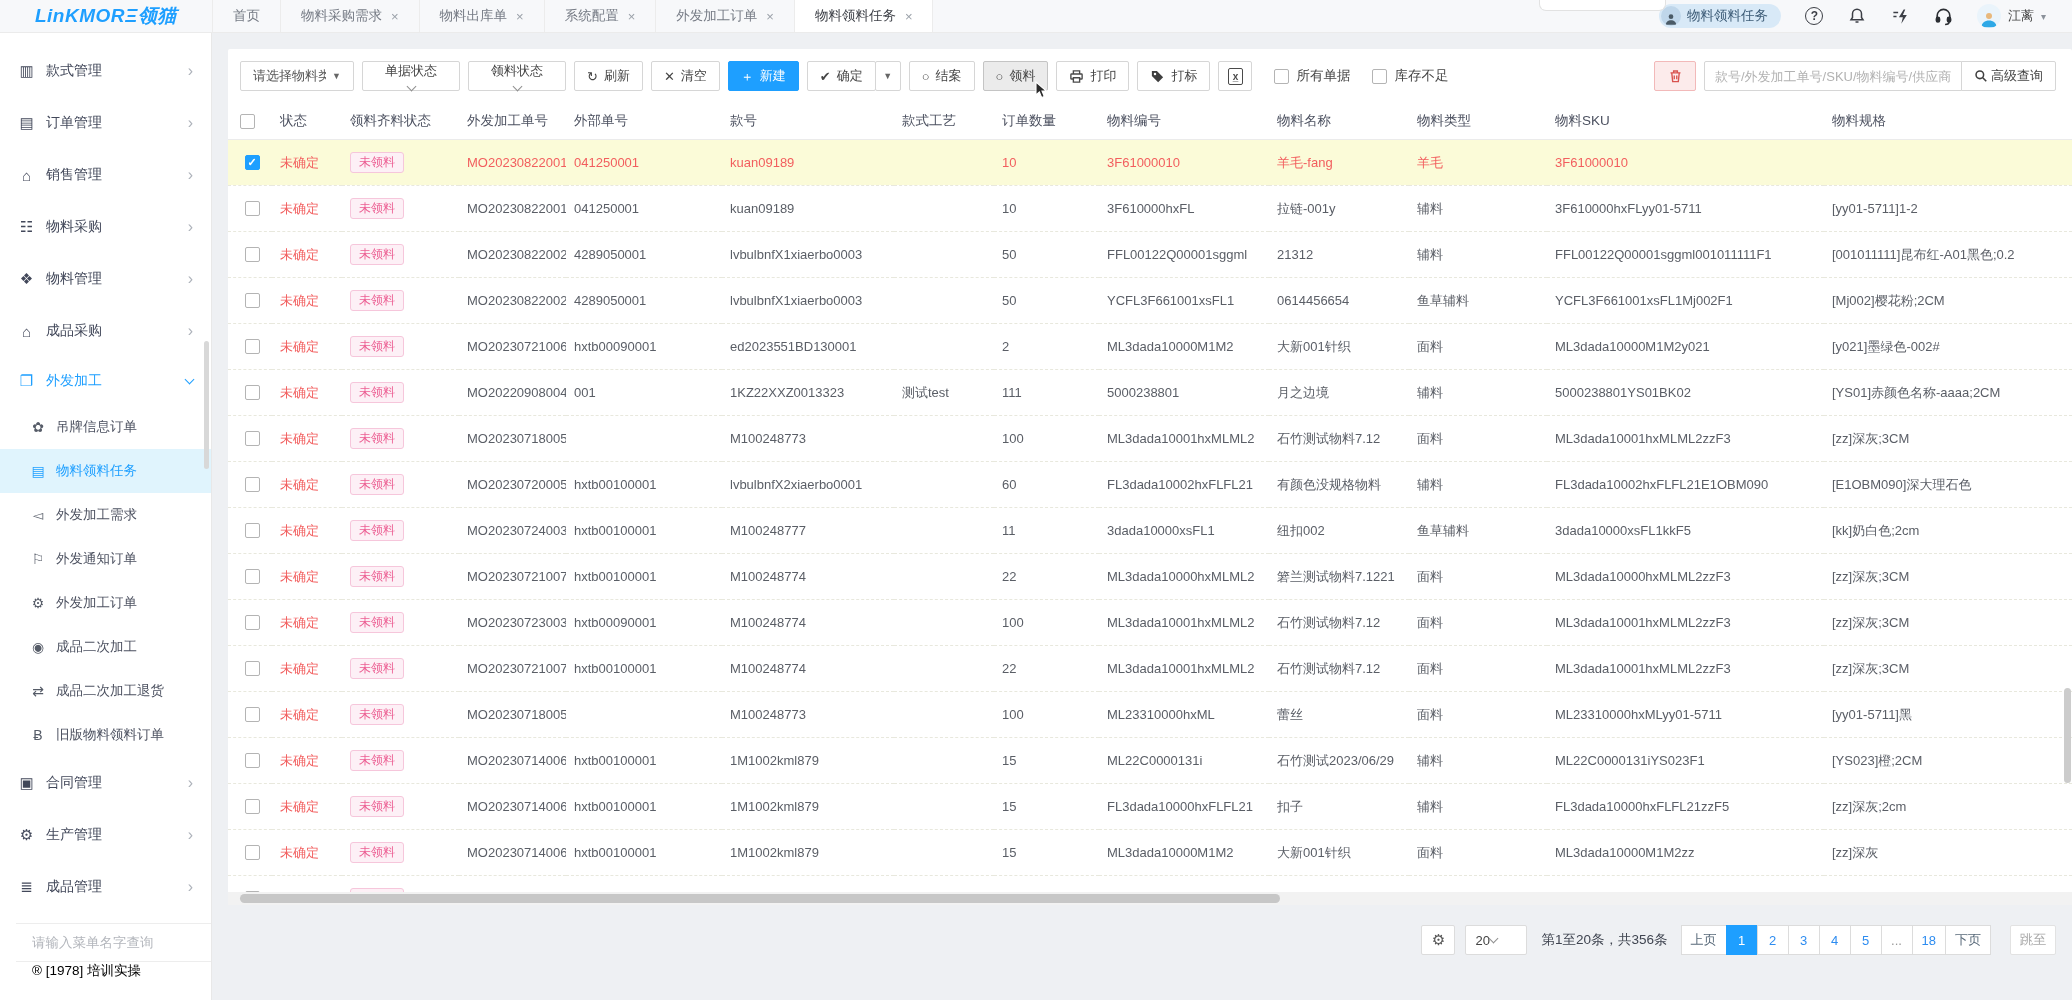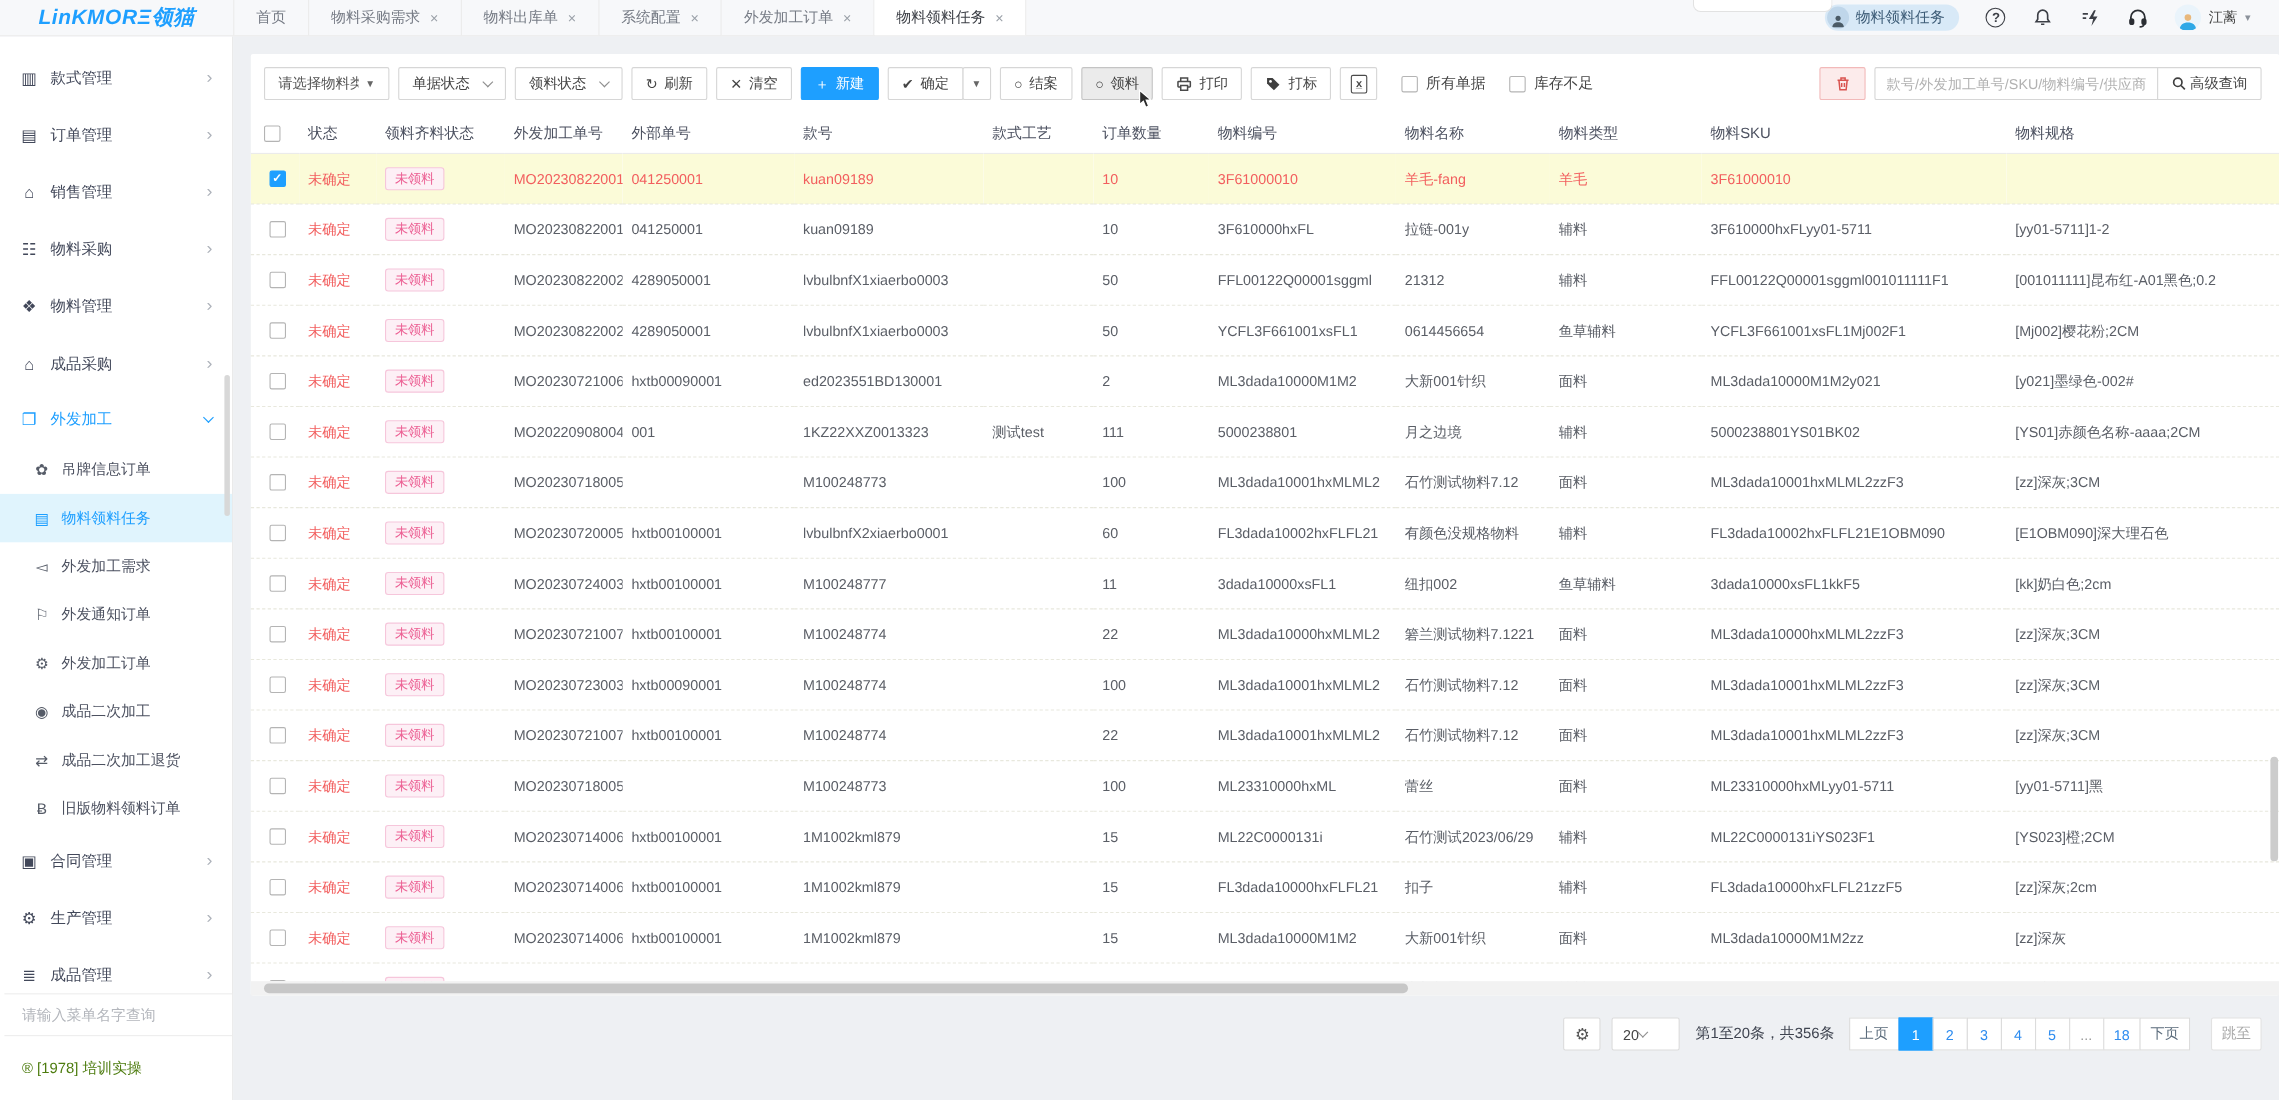--- a/index.html
+++ b/index.html
@@ -31,37 +31,37 @@
   .nav-icon { width:17px; margin-right:11px; font-size:15px; color:#42485a; text-align:center; flex:none; }
   .nav-chev { margin-left:auto; color:#aeb3bb; font-size:16px; line-height:1; }
   .nav-group.expanded { color:#1e9fff; height:48px; }
   .nav-group.expanded .nav-icon { color:#1e9fff; }
   .chev-open { margin-left:auto; width:7px; height:7px; border-right:1.6px solid #1e9fff; border-bottom:1.6px solid #1e9fff; transform:rotate(45deg); margin-top:-4px; }
   .sub-item { height:44px; display:flex; align-items:center; padding:0 14px 0 30px; font-size:13.5px; color:#4c5160; }
   .sub-icon { width:16px; margin-right:10px; font-size:14px; color:#565c68; text-align:center; flex:none; }
   .sub-item.active { background:#e0f4fd; color:#1e9fff; }
   .sub-item.active .sub-icon { color:#1e9fff; }
   .sidebar-scroll-thumb { position:absolute; right:2px; top:308px; width:5px; height:128px; background:#d8d8d8; border-radius:3px; }
-  .sidebar-bottom { position:absolute; bottom:0; left:4px; right:0; background:#fff; }
+  .sidebar-bottom { position:absolute; bottom:0; left:16px; right:0; background:#fff; }
   .menu-search { border-top:1px solid #ededed; padding:11px 16px; }
   .menu-search input { border:none; outline:none; width:100%; font-size:13.5px; font-family:"Liberation Sans",sans-serif; color:#555; background:transparent; }
   .menu-search input::placeholder { color:#b3b6bc; }
-  .sidebar-footer { border-top:1px solid #ededed; padding:20px 16px 20px; font-size:13.5px; color:#4d7c0f; }
+  .sidebar-footer { border-top:1px solid #ededed; padding:0 16px 20px; font-size:13.5px; color:#000000; }
 
   
   .main { position:absolute; left:212px; top:33px; right:0; bottom:0; background:#eef0f3; }
   .card { background:#fff; margin:16px 0 0 16px; border-radius:2px; }
 
   
   .toolbar { display:flex; align-items:center; gap:8px; padding:12px 16px 12px 12px; }
   .btn { height:30px; display:inline-flex; align-items:center; gap:6px; padding:0 12px; background:#fff; border:1px solid #d6d6d6; border-radius:2px; font-size:13px; color:#454545; white-space:nowrap; }
   .btn .bicon { font-size:13px; line-height:1; }
   .btn-primary { background:#1e9fff; border-color:#1e9fff; color:#fff; }
   .btn-pressed { background:#ebebeb; border-color:#c4c4c4; position:relative; }
-  .sel { width:98px; justify-content:space-between; }
+  .sel { width:98px; justify-content:space-between;flex-direction:column; }
   .filter-dd { width:114px; justify-content:space-between; color:#555; }
   .filter-dd .lbl { overflow:hidden; white-space:nowrap; max-width:86px; }
   .chev { width:7px; height:7px; border-right:1.4px solid #8f8f8f; border-bottom:1.4px solid #8f8f8f; transform:rotate(45deg); margin-top:-3px; flex:none; }
   .caret-solid { font-size:9px; color:#666; }
   .split-caret { width:26px; padding:0; justify-content:center; margin-left:-9px; border-left:1px solid #d6d6d6; }
   .excel-btn { width:34px; justify-content:center; padding:0; }
   .excel-glyph { width:15px; height:17px; border:1.5px solid #4a4a4a; border-radius:2px; font-size:10px; font-weight:bold; color:#4a4a4a; display:flex; align-items:center; justify-content:center; }
   .chk-label { display:flex; align-items:center; gap:7px; font-size:13.5px; color:#454545; margin-left:14px; }
   .cb { width:15px; height:15px; border:1px solid #b4b4b4; border-radius:2px; background:#fff; flex:none; display:flex; align-items:center; justify-content:center; }
   .cb.checked { background:#1e9fff; border-color:#1e9fff; color:#fff; font-size:11px; font-weight:bold; }

